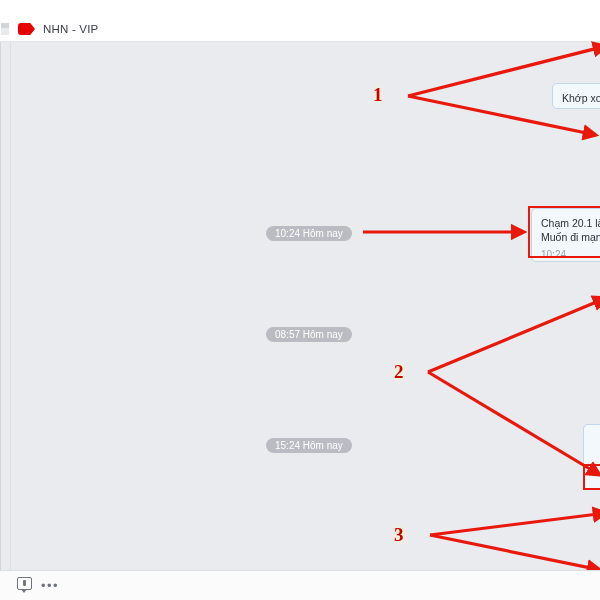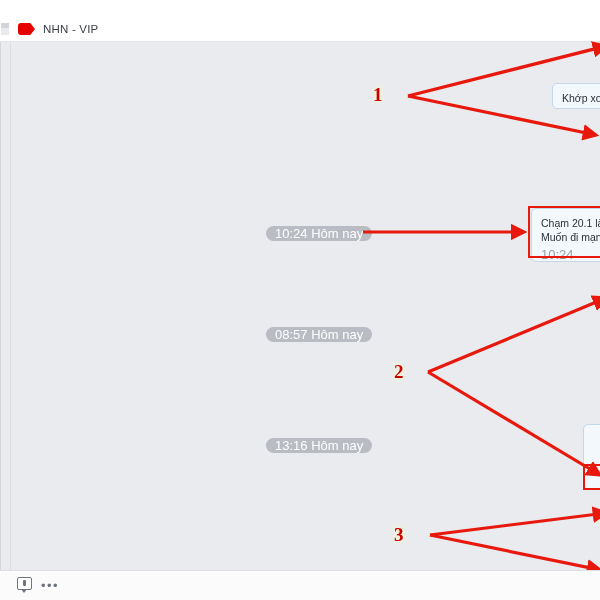--- a/index.html
+++ b/index.html
@@ -91,21 +91,21 @@
   }
 
   
   .time-chip {
     position: absolute;
     height: 15px;
     padding: 0 9px;
     border-radius: 9px;
     background: #b9bcc2;
     color: #ffffff;
-    font-size: 13px;
+    font-size: 10px;
     line-height: 15px;
     white-space: nowrap;
     text-align: right;
   }
 
   
   .bubble {
     position: absolute;
     background: #f3f8fd;
     border: 1px solid #c3d7ec;
@@ -115,21 +115,21 @@
     font-size: 10.5px;
     color: #2d3137;
     line-height: 14px;
     white-space: nowrap;
     overflow: hidden;
   }
   .bubble .line { display: block; }
   .bubble .stamp {
     display: block;
     margin-top: 4px;
-    font-size: 13px;
+    font-size: 10px;
     color: #9aa0a8;
   }
 
   
   .hl-box {
     position: absolute;
     border: 2.5px solid #e8180c;
     box-sizing: border-box;
     background: transparent;
     pointer-events: none;
@@ -217,21 +217,21 @@
       <div class="brand-title">NHN - VIP</div>
     </div>
     <div class="titlebar-rule"></div>
   </div>
 
   <div class="chat">
     <div class="chat-rail"></div>
 
     <div class="time-chip" style="left:265px; top:184px;">10:24 Hôm nay</div>
     <div class="time-chip" style="left:265px; top:285px;">08:57 Hôm nay</div>
-    <div class="time-chip" style="left:265px; top:396px;">13:16 Hôm nay</div>
+    <div class="time-chip" style="left:265px; top:396px;">15:24 Hôm nay</div>
 
     <div class="bubble" style="left:551px; top:41px; width:70px; height:26px;">
       <span class="line">Khớp xon</span>
     </div>
 
     <div class="bubble" style="left:530px; top:166px; width:80px; height:54px;">
       <span class="line">Chạm 20.1 là b</span>
       <span class="line">Muốn đi mạnh</span>
       <span class="stamp">10:24</span>
     </div>

